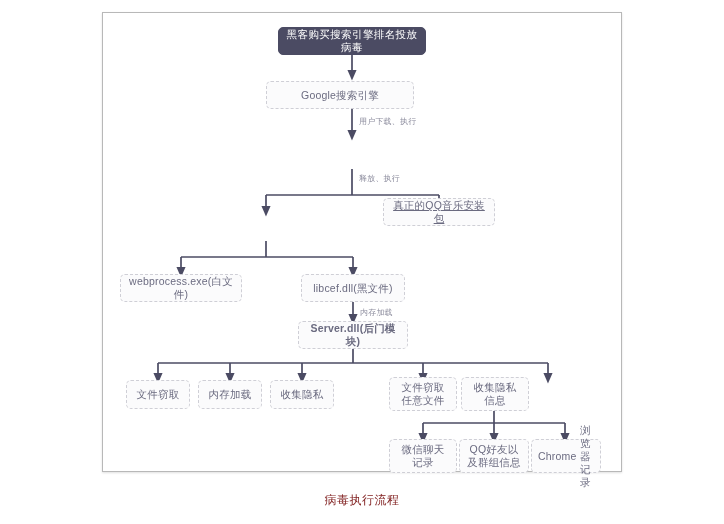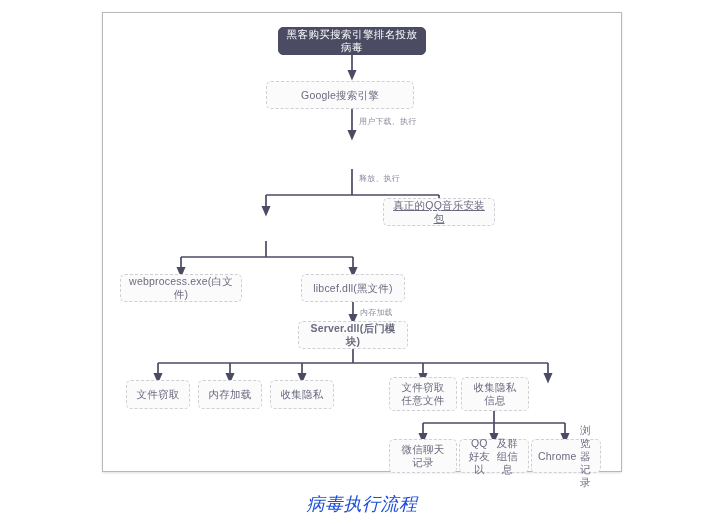--- a/index.html
+++ b/index.html
@@ -58,24 +58,23 @@
     line-height: 10px;
     white-space: nowrap;
     letter-spacing: 0.2px;
   }
 
   .caption {
     position: absolute;
     left: 0; top: 492px;
     width: 724px;
     text-align: center;
-    color: #1d4ed8;
-    font-size: 18px;
+    color: #7f1d1d;
+    font-size: 12px;
     letter-spacing: 0.5px;
-    font-style: italic;
   }
 </style>
 </head>
 <body>
 
 <div id="root">
 
   <div class="panel">
 
     <svg class="wires" viewBox="0 0 520 460" width="520" height="460">
@@ -142,21 +141,21 @@
     </div>
     <div class="node two-line" style="left:358px; top:364px; width:68px; height:34px; flex-direction:column;">
       <span>收集隐私</span>
       <span>信息</span>
     </div>
 
     <div class="node two-line" style="left:286px; top:426px; width:68px; height:34px; flex-direction:column;text-align:right;">
       <span>微信聊天</span>
       <span>记录</span>
     </div>
-    <div class="node two-line" style="left:356px; top:426px; width:70px; height:34px; flex-direction:row;">
+    <div class="node two-line" style="left:356px; top:426px; width:70px; height:34px; flex-direction:column;">
       <span>QQ好友以</span>
       <span>及群组信息</span>
     </div>
     <div class="node two-line" style="left:428px; top:426px; width:70px; height:34px; flex-direction:row;">
       <span>Chrome</span>
       <span>浏览器记录</span>
     </div>
 
   </div>
 

